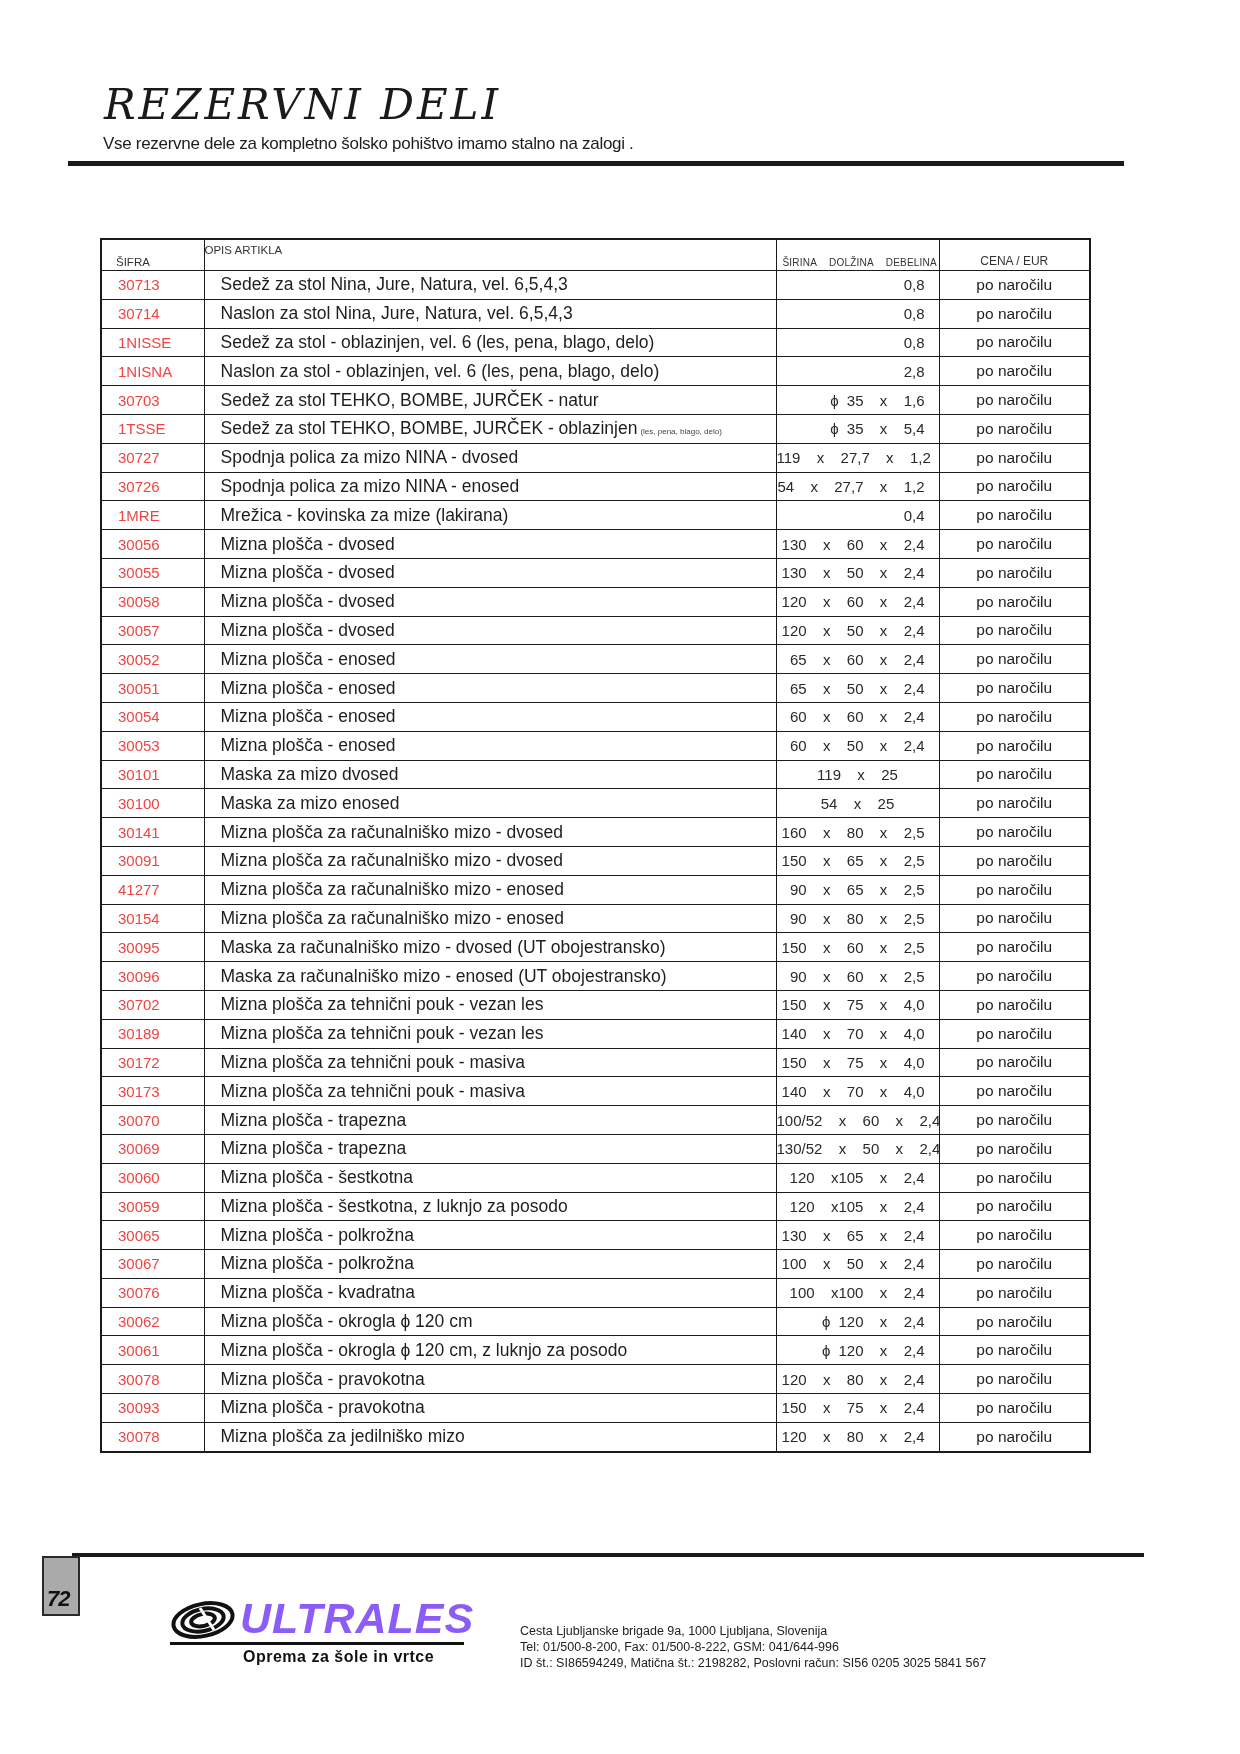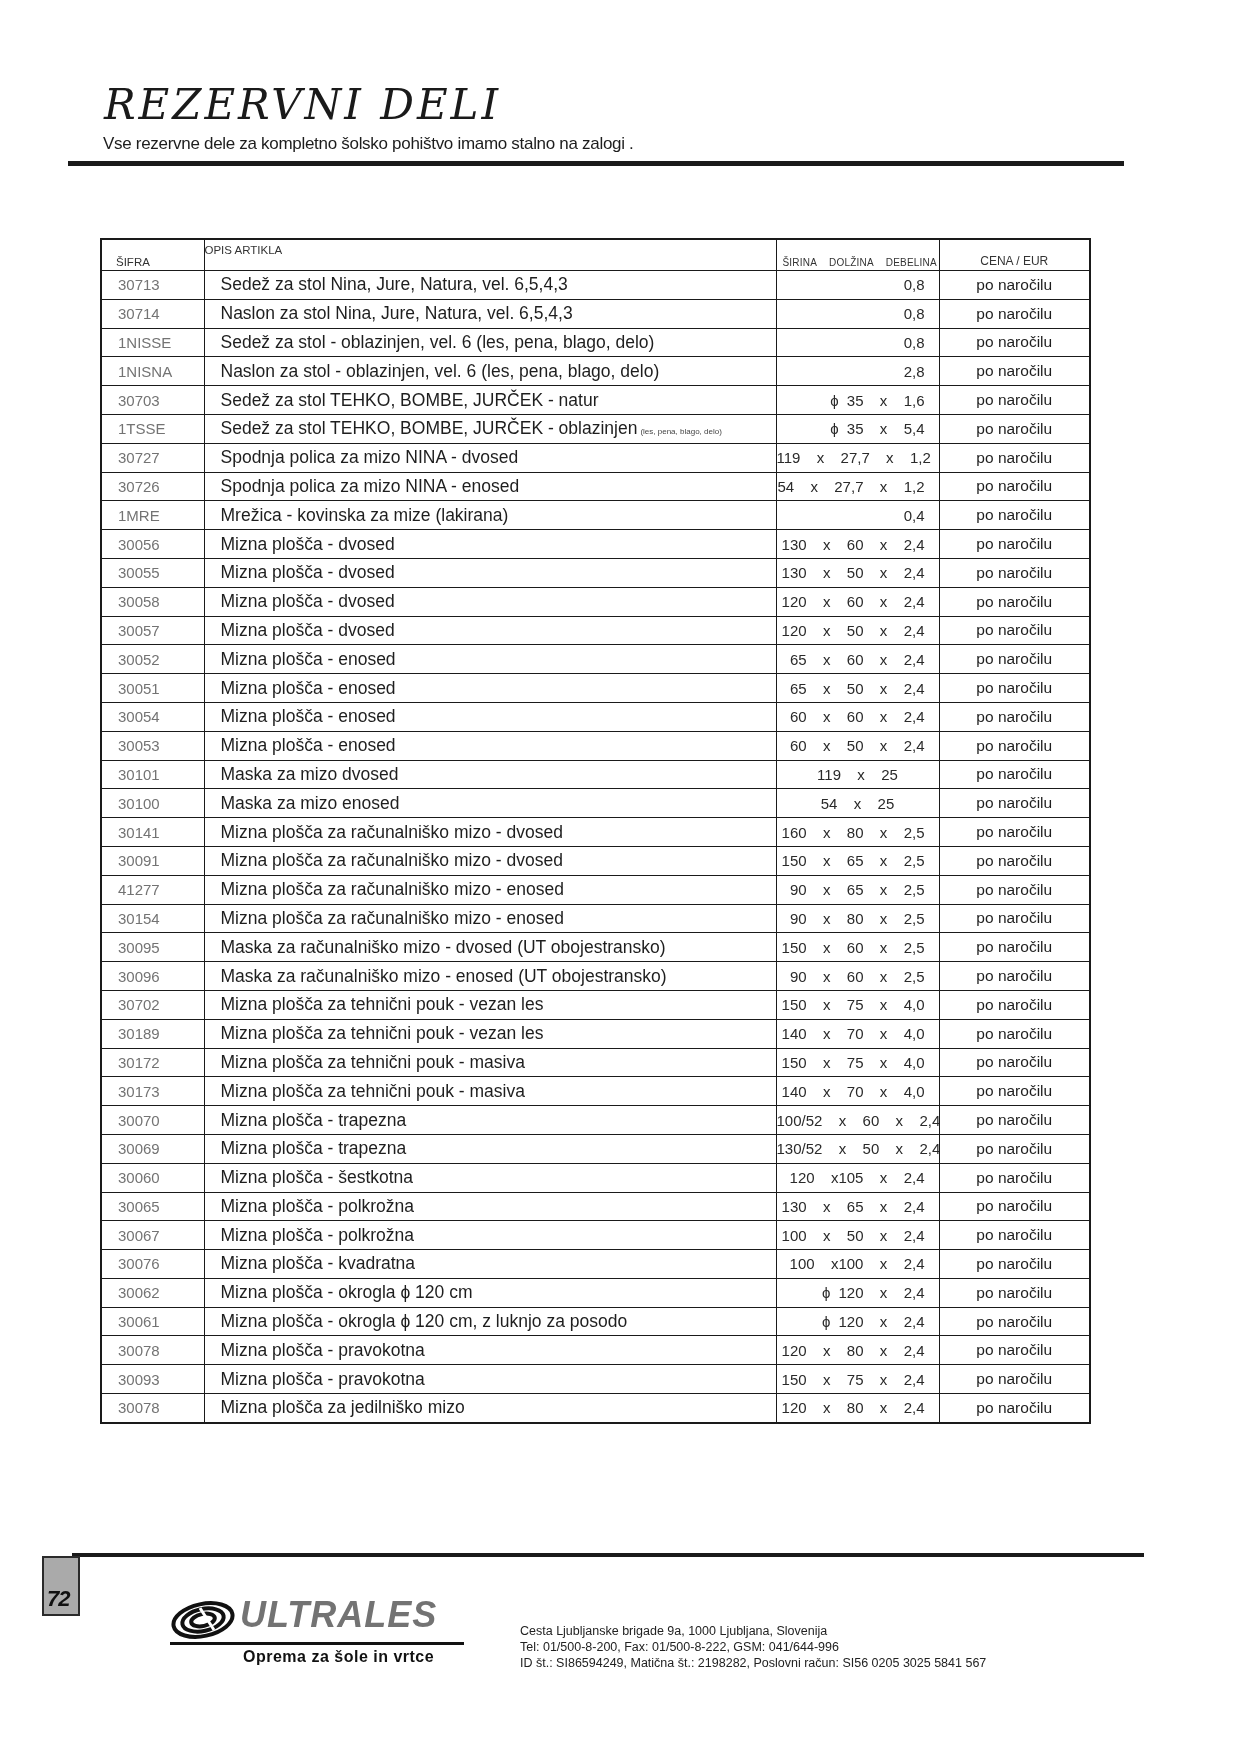--- a/index.html
+++ b/index.html
@@ -21,37 +21,37 @@
     col.c-dim  { width: 163px; }
     col.c-price{ width: 151px; }
 
     th { height: 26px; font-size: 11.5px; color: #333; vertical-align: bottom; padding-bottom: 2px; }
     th.h-code { text-align: left; padding-left: 14px; }
     th.h-desc { text-align: left; vertical-align: top; padding-top: 4px; padding-bottom: 0; }
     th.h-dim { text-align: center; font-size: 10px; letter-spacing: 0.2px; }
     th.h-dim span { margin: 0 6px; }
     th.h-price { text-align: center; font-size: 12px; }
 
-    td.code { font-size: 15px; color: #737373; text-align: left; padding-left: 16px; margin-top: 28px; }
+    td.code { font-size: 15px; color: #ef4444; text-align: left; padding-left: 16px; margin-top: 28px; }
     td.desc { font-size: 17.5px; color: #1e1e1e; padding-left: 16px; }
     td.desc .note { font-size: 8px; color: #444; margin-left: 3px; }
     td.dim { font-size: 15px; text-align: right; padding-right: 14px; color: #2a2a2a; word-spacing: 4px; }
     td.dim.center { text-align: center; padding-right: 0; }
     td.price { font-size: 15.5px; text-align: center; color: #1e1e1e; }
 
     .bottom-rule { position: absolute; left: 72px; top: 1553px; width: 1072px; height: 4px; background: #1a1a1a; }
     .page-box { position: absolute; left: 42px; top: 1556px; width: 38px; height: 60px; background: #aaaaaa;
                 border: 2px solid #2a2a2a; box-sizing: border-box; }
     .page-num { position: absolute; left: 3px; bottom: 2px; font-size: 22px; font-weight: bold; color: #111;
                 font-style: italic; letter-spacing: -1px; }
 
     .logo { position: absolute; left: 170px; top: 1600px; width: 300px; height: 70px; }
     .logo-mark { position: absolute; left: 0; top: 0; }
-    .logo-word { position: absolute; left: 70px; top: -6px; font-size: 36px; font-weight: bold; font-style: italic;
-                 letter-spacing: 1px; color: #737373; }
+    .logo-word { position: absolute; left: 70px; top: -6px; font-size: 43px; font-weight: bold; font-style: italic;
+                 letter-spacing: 1px; color: #8b5cf6; }
     .logo-line { position: absolute; left: 0; top: 42px; width: 294px; height: 3px; background: #111; }
     .logo-tag { position: absolute; left: 73px; top: 48px; font-size: 16px; font-weight: bold; color: #111;
                 letter-spacing: 0.5px; }
 
     .address { position: absolute; left: 520px; top: 1623px; font-size: 12.5px; line-height: 16px; color: #222; }
     .address div { white-space: nowrap; }
   </style>
 </head>
 <body>
 
@@ -262,20 +262,26 @@
           <td class="dim" style="white-space: pre; text-align: center;">130/52  x  50  x  2,4</td>
           <td class="price">po naročilu</td>
         </tr>
         <tr>
           <td class="code">30060</td>
           <td class="desc"><span>Mizna plošča - šestkotna</span></td>
           <td class="dim" style="white-space: pre;">120  x105  x  2,4</td>
           <td class="price">po naročilu</td>
         </tr>
         <tr>
+          <td class="code">30059</td>
+          <td class="desc"><span>Mizna plošča - šestkotna, z luknjo za posodo</span></td>
+          <td class="dim" style="white-space: pre;">120  x105  x  2,4</td>
+          <td class="price">po naročilu</td>
+        </tr>
+        <tr>
           <td class="code">30065</td>
           <td class="desc"><span>Mizna plošča - polkrožna</span></td>
           <td class="dim" style="white-space: pre;">130  x  65  x  2,4</td>
           <td class="price">po naročilu</td>
         </tr>
         <tr>
           <td class="code">30067</td>
           <td class="desc"><span>Mizna plošča - polkrožna</span></td>
           <td class="dim" style="white-space: pre;">100  x  50  x  2,4</td>
           <td class="price">po naročilu</td>

